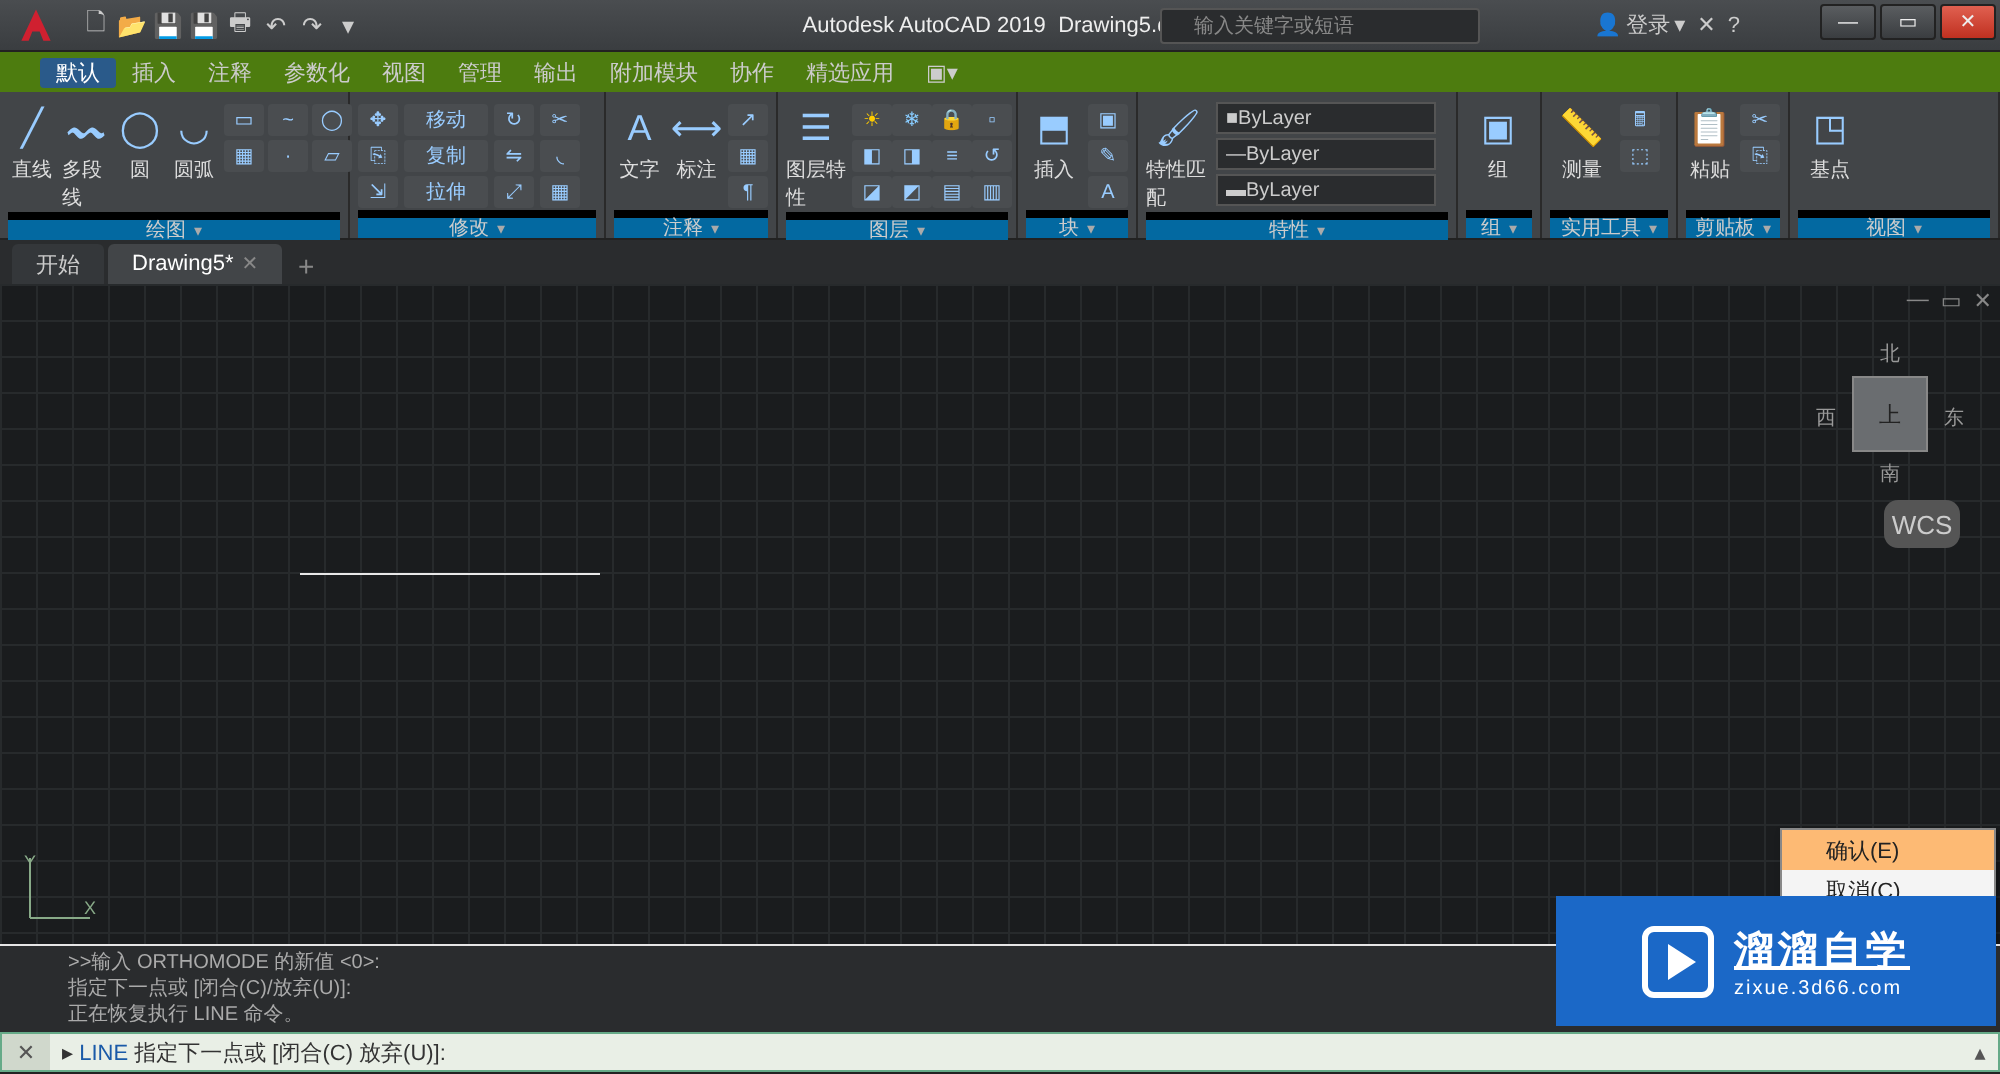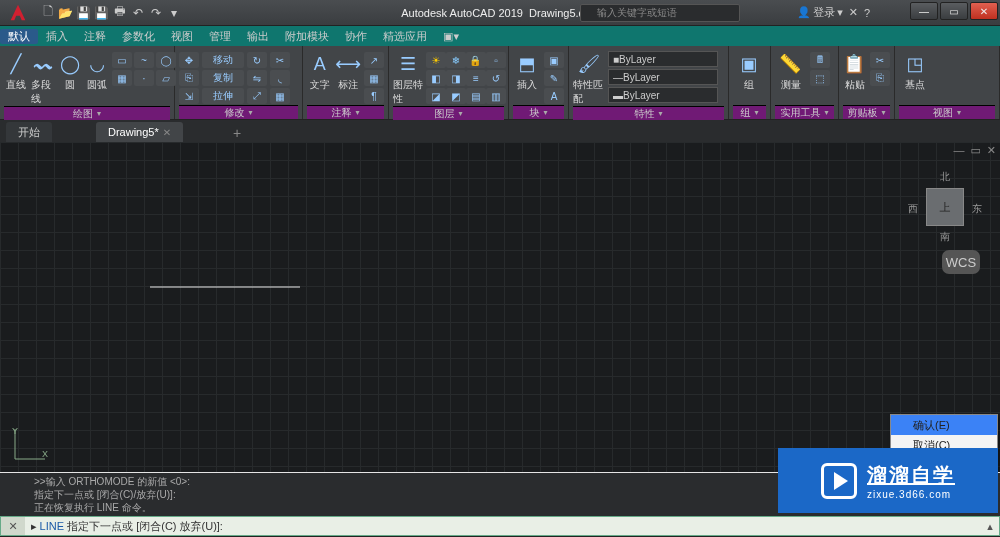--- a/index.html
+++ b/index.html
@@ -13,59 +13,59 @@
 .qat span { width: 16px; height: 16px; display: flex; align-items: center; justify-content: center; font-size: 12px; color: #ccc; }
 .title-text { position: absolute; left: 50%; transform: translateX(-50%); color: #eee; font-size: 11px; }
 .search-box { position: absolute; right: 260px; width: 160px; height: 18px; background: #2a2c2e; border: 1px solid #555; font-size: 10px; color: #888; padding: 0 16px; border-radius: 2px; display: flex; align-items: center; }
 .win-btns { position: absolute; right: 2px; top: 2px; display: flex; gap: 2px; }
 .win-btn { width: 28px; height: 18px; background: linear-gradient(#5a5d60,#3a3d40); border: 1px solid #222; border-radius: 2px; display: flex; align-items: center; justify-content: center; font-size: 10px; color: #eee; }
 .win-btn.close { background: linear-gradient(#e06050,#c03020); }
 .login-area { position: absolute; right: 130px; display: flex; gap: 6px; align-items: center; font-size: 11px; color: #ccc; }
 .login-area span { display: flex; align-items: center; gap: 2px; }
 
 
-.menubar { height: 20px; background: #0f766e; display: flex; align-items: center; font-size: 11px; color: #ccc; }
+.menubar { height: 20px; background: #4d7c0f; display: flex; align-items: center; padding-left: 20px; font-size: 11px; color: #ccc; }
 .menubar span { padding: 0 8px; }
 .menubar .active { background: #2a5a8a; color: #fff; border-radius: 2px; }
 
 
 .ribbon { height: 74px; background: #424548; border-bottom: 1px solid #222; display: flex; }
 .panel { border-right: 1px solid #2a2a2a; padding: 2px 4px 0 4px; display: flex; flex-direction: column; }
 .panel-body { flex: 1; display: flex; gap: 3px; align-items: flex-start; }
-.panel-label { height: 14px; font-size: 10px; color: #ccc; text-align: center; background: #701a75; border-top: 1px solid #000000; display: flex; align-items: center; justify-content: center; gap: 2px; }
+.panel-label { height: 14px; font-size: 10px; color: #ccc; text-align: center; background: #0369a1; border-top: 4px solid #000000; display: flex; align-items: center; justify-content: center; gap: 2px; }
 .big-btn { width: 32px; display: flex; flex-direction: column; align-items: center; font-size: 10px; color: #ddd; gap: 2px; padding-top: 4px; }
 .big-btn .ico { width: 24px; height: 24px; display: flex; align-items: center; justify-content: center; font-size: 18px; color: #9cf; }
 .sm-grid { display: grid; grid-template-columns: repeat(3, 20px); gap: 2px; padding-top: 4px; }
 .sm-grid span, .sm-col span { width: 20px; height: 16px; background: #4a4d50; border-radius: 2px; display: flex; align-items: center; justify-content: center; font-size: 10px; color: #9cf; }
 .sm-col { display: flex; flex-direction: column; gap: 2px; padding-top: 4px; }
 .layer-combo { width: 110px; height: 16px; background: #2a2c2e; border: 1px solid #555; font-size: 10px; color: #ccc; padding: 0 4px; margin: 1px 0; display: flex; align-items: center; }
 
 
-.filetabs { height: 22px; background: #2a2c2e; display: flex; align-items: flex-end; padding-left: 6px; gap: 42px; }
+.filetabs { height: 22px; background: #2a2c2e; display: flex; align-items: flex-end; padding-left: 6px; }
 .filetab { height: 20px; padding: 0 12px; font-size: 11px; color: #ccc; background: #34373a; border-radius: 3px 3px 0 0; margin-right: 2px; display: flex; align-items: center; gap: 4px; }
 .filetab.active { background: #424548; color: #fff; }
 .filetab .x { font-size: 10px; color: #888; }
 .filetab-add { width: 20px; height: 18px; color: #888; display: flex; align-items: center; justify-content: center; font-size: 14px; }
 
 
 .canvas-wrap { position: relative; height: 330px; background: #1a1c1e; overflow: hidden; }
 .grid { position: absolute; inset: 0; background-image: linear-gradient(#272a2c 1px, transparent 1px), linear-gradient(90deg, #272a2c 1px, transparent 1px); background-size: 18px 18px; }
 .polyline { position: absolute; inset: 0; }
 .arrow { position: absolute; inset: 0; pointer-events: none; }
 .viewcube { position: absolute; right: 20px; top: 30px; width: 70px; height: 70px; }
 .viewcube .cube { width: 38px; height: 38px; background: #6a6d70; border: 1px solid #888; position: absolute; left: 16px; top: 16px; display: flex; align-items: center; justify-content: center; font-size: 11px; color: #222; }
 .viewcube .dir { position: absolute; font-size: 10px; color: #999; }
 .wcs-badge { position: absolute; right: 20px; top: 108px; width: 38px; height: 24px; background: #555; border-radius: 7px; font-size: 13px; color: #ccc; display: flex; align-items: center; justify-content: center; }
 .canvas-ctrl { position: absolute; right: 4px; top: 2px; display: flex; gap: 6px; font-size: 11px; color: #888; }
 .ucs { position: absolute; left: 10px; bottom: 8px; width: 40px; height: 40px; }
 
 
 .ctx { position: absolute; right: 2px; top: 272px; width: 108px; background: #f4f4f4; border: 1px solid #888; box-shadow: 2px 2px 4px rgba(0,0,0,0.4); font-size: 11px; color: #222; z-index: 50; }
 .ctx-item { height: 20px; padding: 0 8px 0 22px; display: flex; align-items: center; position: relative; }
-.ctx-item:hover, .ctx-item.hl { background: #3b82f6; }
+.ctx-item:hover, .ctx-item.hl { background: #fdba74; }
 .ctx-item .arr { position: absolute; right: 6px; font-size: 9px; }
 
 
 .cmd-hist { background: #2a2c2e; color: #aaa; font-size: 10px; padding: 2px 34px; line-height: 13px; font-family: Consolas, monospace; border-top: 1px solid #e5e5e5; }
 .cmd-input { height: 20px; background: #e9efe6; border: 1px solid #6a8; display: flex; align-items: center; font-size: 11px; font-family: Consolas, monospace; color: #333; }
 .cmd-input .chev { width: 24px; text-align: center; color: #555; background: #d0d8cc; height: 100%; display: flex; align-items: center; justify-content: center; }
 .cmd-input .prompt { padding: 0 6px; flex: 1; }
 .cmd-input .prompt b { color: #1a5aa8; font-weight: normal; }
 .cmd-end { width: 18px; text-align: center; color: #555; }
 

